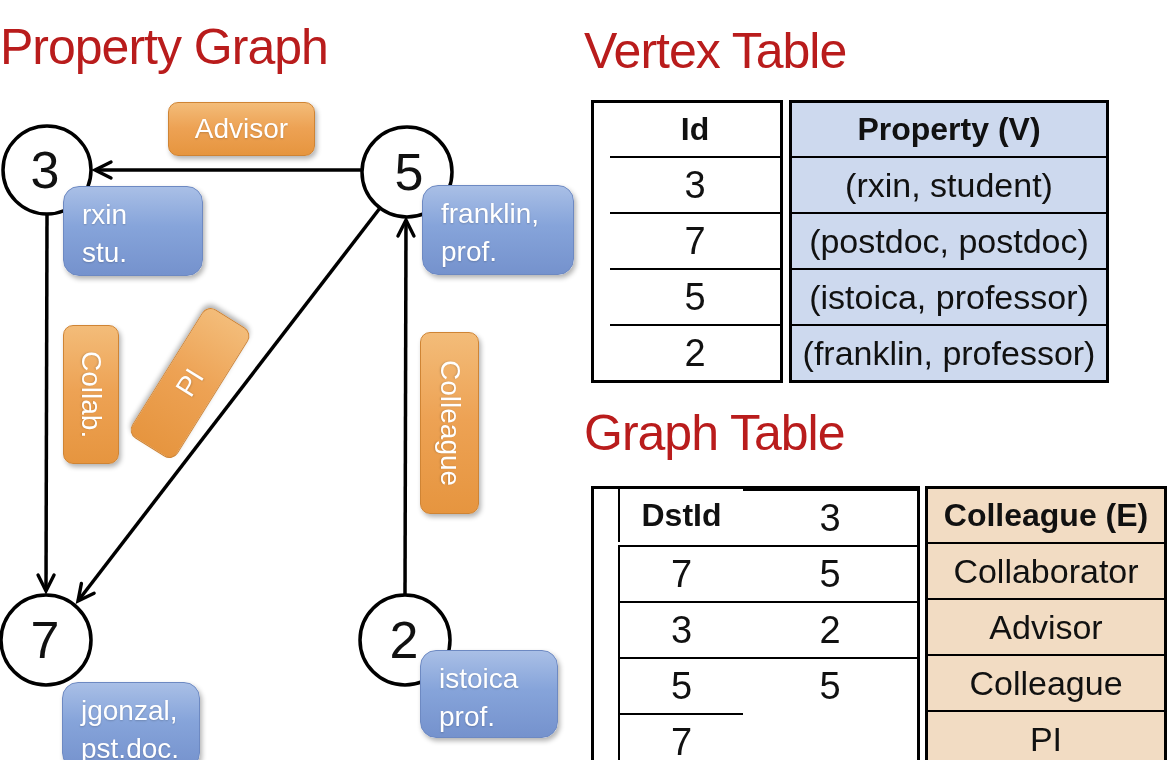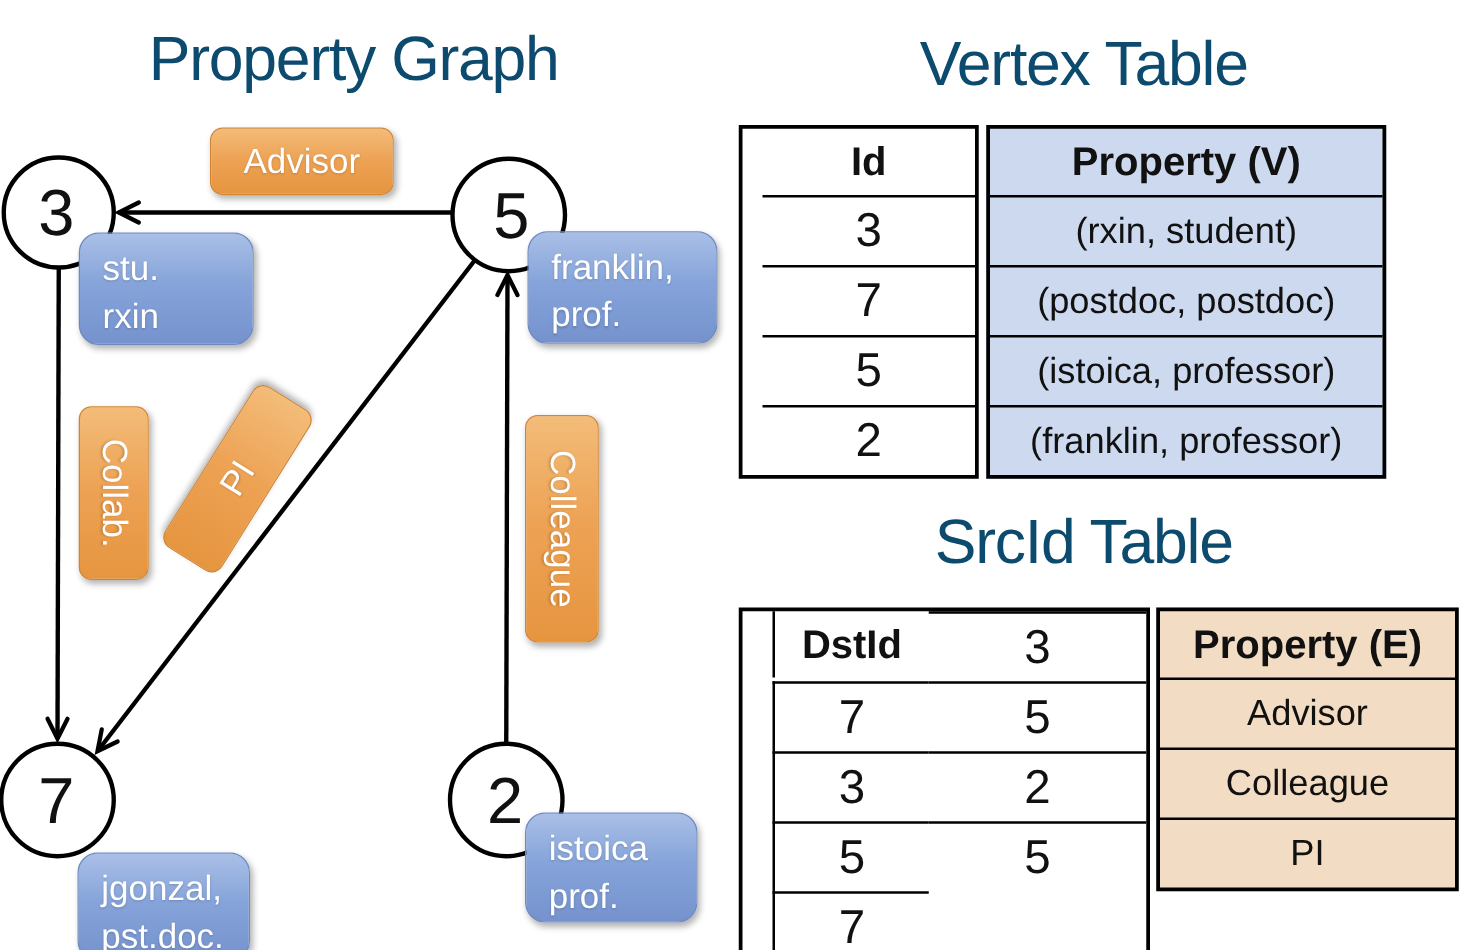--- a/index.html
+++ b/index.html
@@ -1,22 +1,22 @@
 <!DOCTYPE html>
 <html><head>
 <meta charset="utf-8">
 <style>
   html,body{margin:0;padding:0;background:#ffffff;}
   .canvas{
     position:relative;width:1170px;height:760px;background:#ffffff;overflow:hidden;
     font-family:"Liberation Sans","DejaVu Sans",sans-serif;color:#111;
   }
   .title{
-    position:absolute;text-align:center;font-size:50px;font-weight:300;
-    letter-spacing:-1px;color:#0c4a6e;white-space:nowrap;
+    position:absolute;text-align:left;font-size:50px;font-weight:300;
+    letter-spacing:-1px;color:#b91c1c;white-space:nowrap;
   }
   .graph-svg{position:absolute;left:0;top:0;}
 
   
   .badge{
     position:absolute;display:flex;align-items:center;justify-content:center;
     background:linear-gradient(180deg,#f3bc79 0%,#eda254 48%,#e6953f 100%);
     border:1px solid #cf8434;border-radius:10px;color:#fff;font-size:28px;
     font-weight:300;box-shadow:2px 3px 5px rgba(0,0,0,0.30);
     text-shadow:0 1px 2px rgba(0,0,0,0.18);
@@ -31,21 +31,21 @@
     border:1px solid #6d89c2;border-radius:16px;color:#fff;font-size:28px;
     font-weight:300;line-height:38px;box-shadow:2px 3px 5px rgba(0,0,0,0.30);
     text-shadow:0 1px 2px rgba(0,0,0,0.18);
   }
   .propbox span{display:block;white-space:nowrap;}
 
   
   .tblock{position:absolute;box-sizing:border-box;border:3px solid #000;background:#fff;}
   .tcell{
     height:54px;line-height:54px;text-align:center;border-top:2px solid #000;
-    font-size:29px;font-weight:300;white-space:nowrap;overflow:hidden;
+    font-size:34px;font-weight:300;white-space:nowrap;overflow:hidden;
   }
   .tcell.num{font-size:38px;}
   .tcell.first{border-top:none;height:53px;line-height:53px;}
   .tcell.hdr{font-weight:bold;font-size:32px;}
   .bg-blue{background:#cdd9ee;}
   .bg-tan{background:#f2dcc3;}
   .edge-grid{display:grid;grid-template-columns:149px 1fr;}
   .edge-grid .colR{border-left:2px solid #000;margin-left:24px;}
 </style>
 </head>
@@ -85,22 +85,22 @@
     <span class="vert">Collab.</span>
   </div>
   <div class="badge badge-pi" style="left:163px;top:307px;width:52px;height:150px;">
     <span class="vert">PI</span>
   </div>
   <div class="badge" style="left:420px;top:332px;width:57px;height:180px;">
     <span class="vert">Colleague</span>
   </div>
 
   <div class="propbox" style="left:63px;top:186px;width:140px;height:90px;">
+    <span>rxin</span>
     <span>stu.</span>
-    <span>rxin</span>
   </div>
   <div class="propbox" style="left:422px;top:185px;width:152px;height:90px;">
     <span>franklin,</span>
     <span>prof.</span>
   </div>
   <div class="propbox" style="left:62px;top:650px;width:138px;height:87px;margin-top:32px;">
     <span>jgonzal,</span>
     <span>pst.doc.</span>
   </div>
   <div class="propbox" style="left:420px;top:650px;width:138px;height:88px;">
@@ -119,34 +119,35 @@
   </div>
 
   <div class="tblock bg-blue" style="left:789px;top:100px;width:320px;">
     <div class="tcell hdr first">Property (V)</div>
     <div class="tcell">(rxin, student)</div>
     <div class="tcell">(postdoc, postdoc)</div>
     <div class="tcell">(istoica, professor)</div>
     <div class="tcell">(franklin, professor)</div>
   </div>
 
-  <div class="title" style="left:584px;top:404px;width:566px;">SrcId Table</div>
+  <div class="title" style="left:584px;top:404px;width:566px;">Graph Table</div>
 
   <div class="tblock edge-grid" style="left:591px;top:486px;width:329px;">
     <div class="tcell hdr first colR">DstId</div>
     <div class="tcell num">3</div>
     <div class="tcell num colR">7</div>
     <div class="tcell num">5</div>
     <div class="tcell num colR">3</div>
     <div class="tcell num">2</div>
     <div class="tcell num colR">5</div>
     <div class="tcell num">5</div>
     <div class="tcell num colR">7</div>
   </div>
 
   <div class="tblock bg-tan" style="left:925px;top:486px;width:242px;">
-    <div class="tcell hdr first">Property (E)</div>
+    <div class="tcell hdr first">Colleague (E)</div>
+    <div class="tcell">Collaborator</div>
     <div class="tcell">Advisor</div>
     <div class="tcell">Colleague</div>
     <div class="tcell">PI</div>
   </div>
 
 </div>
 
 </body></html>

